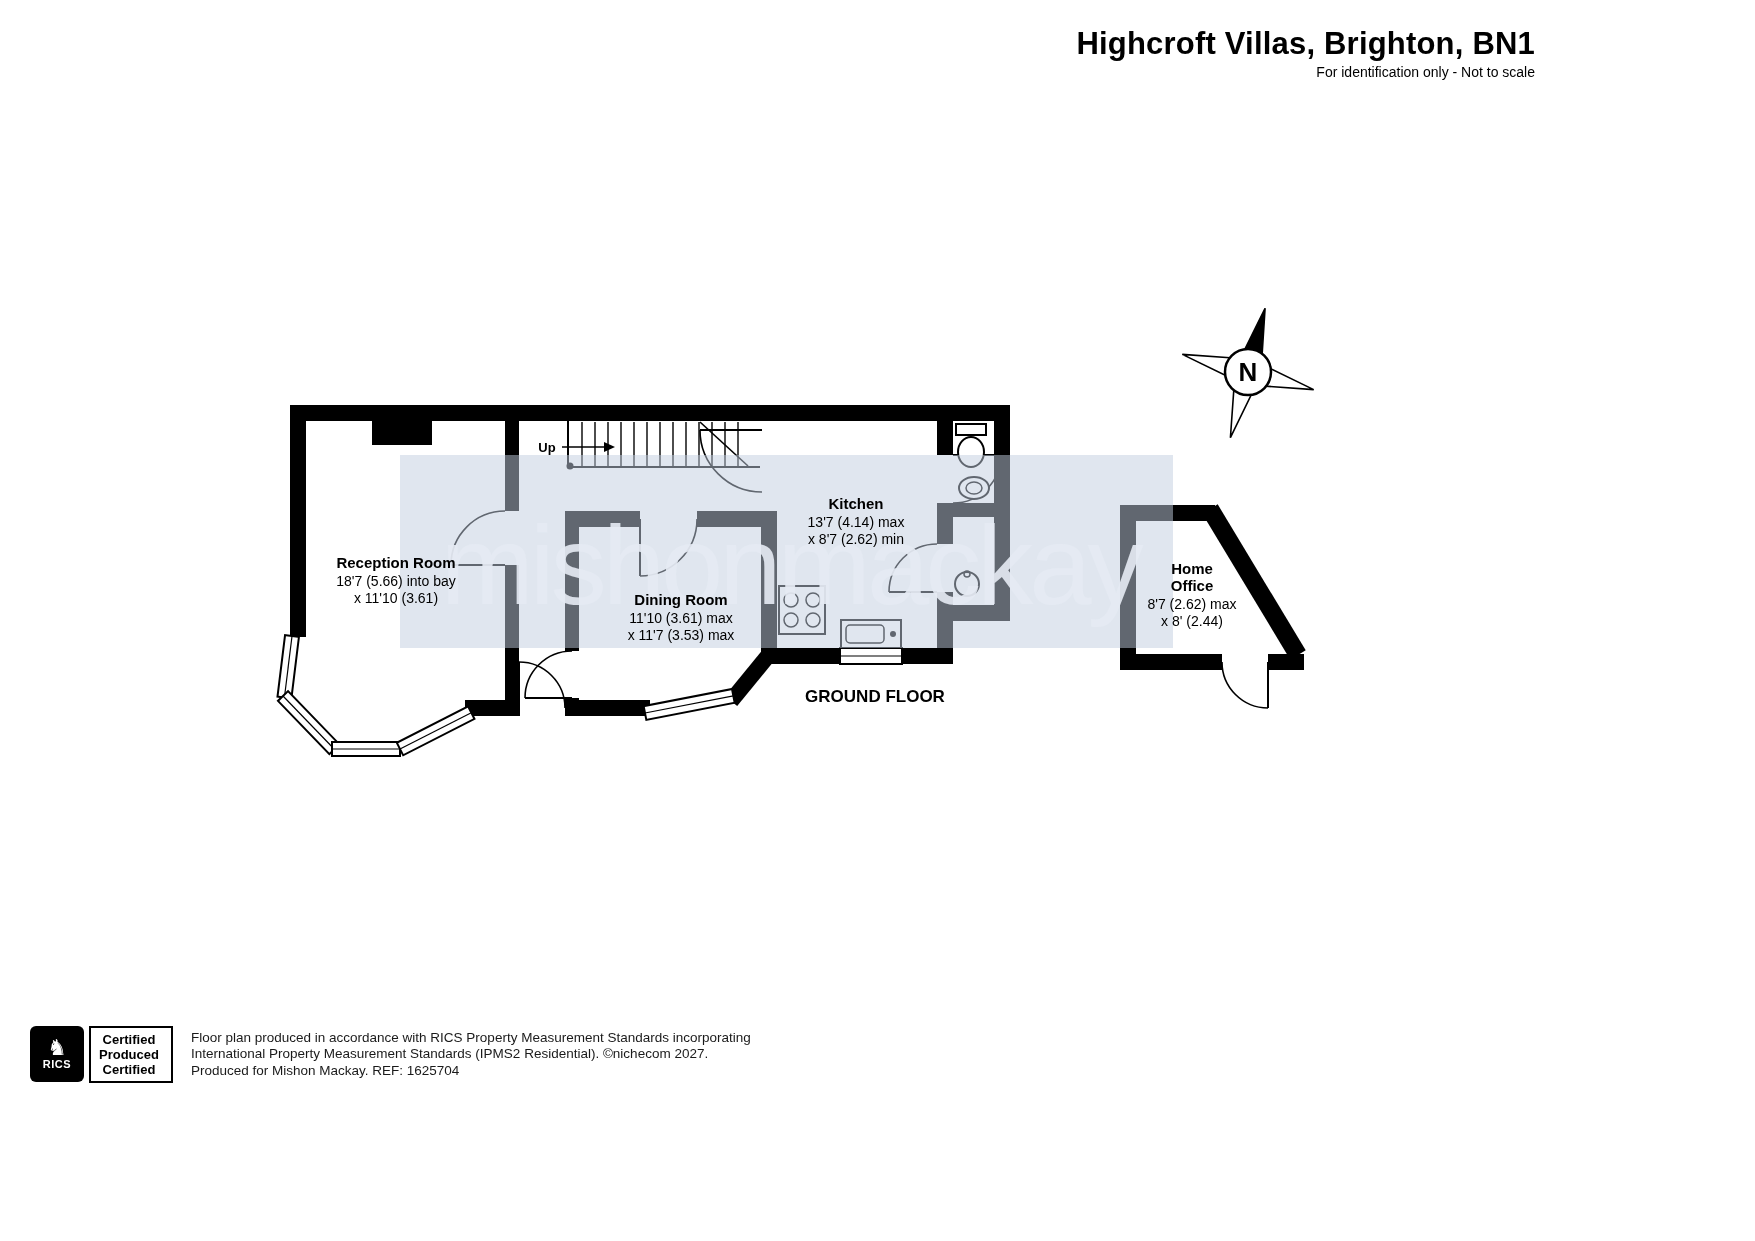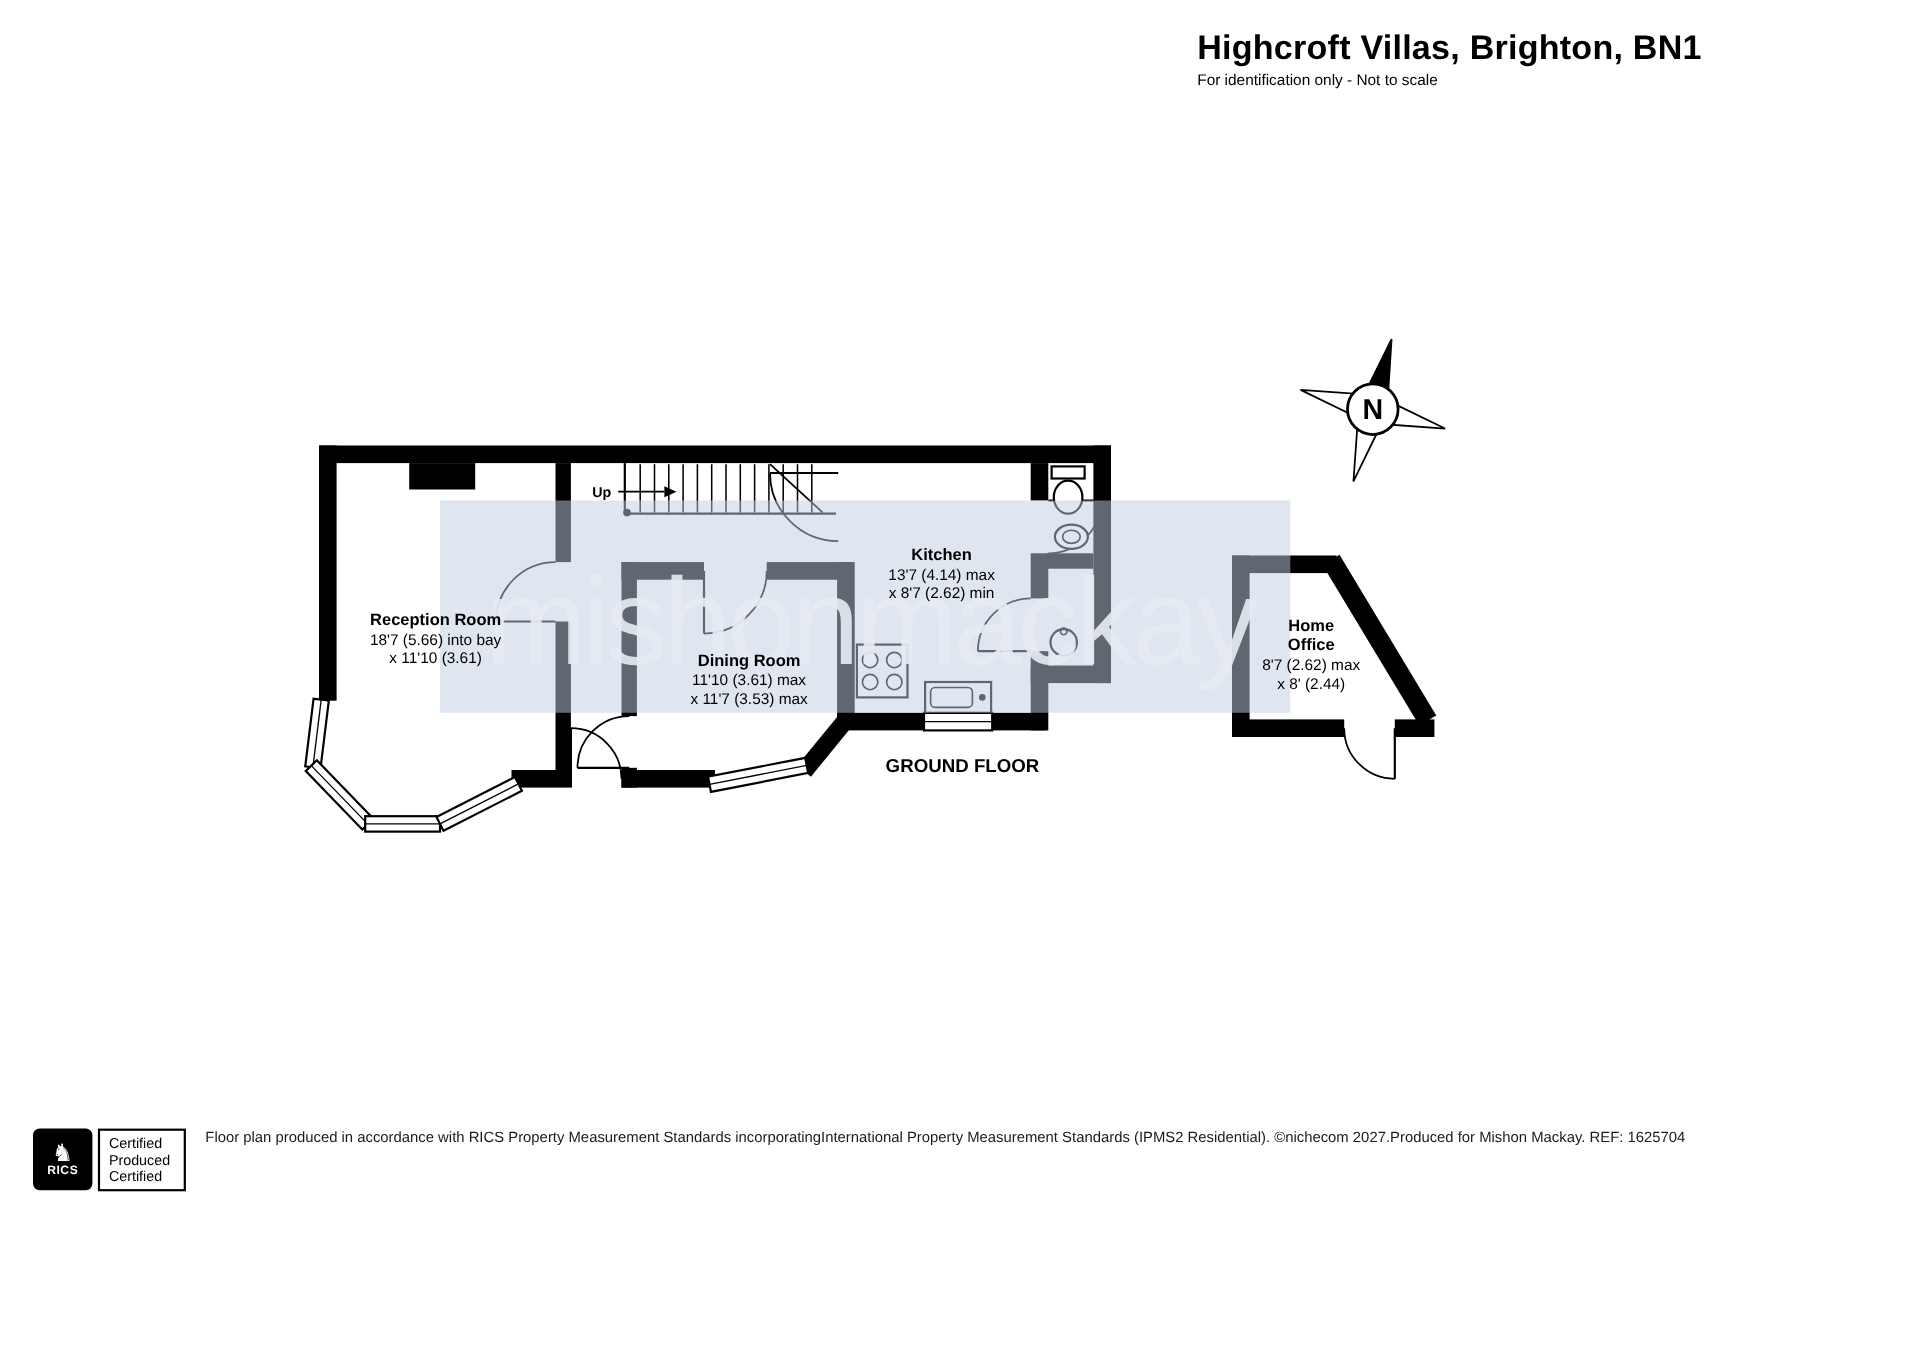--- a/index.html
+++ b/index.html
@@ -1,34 +1,34 @@
 <!DOCTYPE html>
 <html><head>
 <meta charset="utf-8">
 <style>
   html,body{margin:0;padding:0;}
   body{
     width:1755px;height:1241px;position:relative;background:#fff;
     font-family:"Liberation Sans",sans-serif;color:#000;overflow:hidden;
   }
   svg{display:block;position:absolute;top:0;left:0;}
-  .header{position:absolute;top:26px;right:208px;text-align:left;}
+  .header{position:absolute;top:26px;right:220px;text-align:right;}
   .header-title{font-size:31px;font-weight:bold;letter-spacing:.2px;}
   .header-area{font-size:22px;line-height:27px;margin-top:10px;}
   .header-note{font-size:14px;margin-top:2px;}
   .footer{position:absolute;left:30px;top:1026px;display:flex;align-items:stretch;}
   .rics-box{width:54px;height:56px;background:#000;border-radius:6px;color:#fff;
     display:flex;flex-direction:column;align-items:center;justify-content:center;flex:0 0 auto;}
   .rics-crest{font-size:22px;line-height:20px;}
   .rics-word{font-size:11px;font-weight:bold;letter-spacing:.5px;}
   .cert-box{border:2px solid #000;margin-left:5px;padding:4px 12px 4px 8px;
     display:flex;flex-direction:column;justify-content:center;}
-  .cert-line{font-size:13px;font-weight:normal;line-height:15px;}
+  .cert-line{font-size:13px;font-weight:bold;line-height:15px;text-align:center;}
   .disclaimer{margin-left:18px;font-size:13.5px;line-height:16.5px;color:#1a1a1a;
-    display:flex;flex-direction:row;justify-content:center;}
+    display:flex;flex-direction:column;justify-content:center;}
   
   .room-name{font:bold 15px "Liberation Sans",sans-serif;fill:#000;text-anchor:middle;}
   .room-dim{font:14px "Liberation Sans",sans-serif;fill:#000;text-anchor:middle;}
   .floor-label{font:bold 17px "Liberation Sans",sans-serif;fill:#000;text-anchor:middle;}
   .up-label{font:bold 13px "Liberation Sans",sans-serif;fill:#000;text-anchor:middle;}
   .wm-text{font:112px "Liberation Sans",sans-serif;letter-spacing:-4px;opacity:.9;text-anchor:middle;}
   .compass-n{font:bold 26px "Liberation Sans",sans-serif;fill:#000;text-anchor:middle;}
   .wall{fill:#000;}
   .thinln{stroke:#000;stroke-width:2;fill:none;}
   .doorarc{stroke:#000;stroke-width:1.6;fill:none;}

